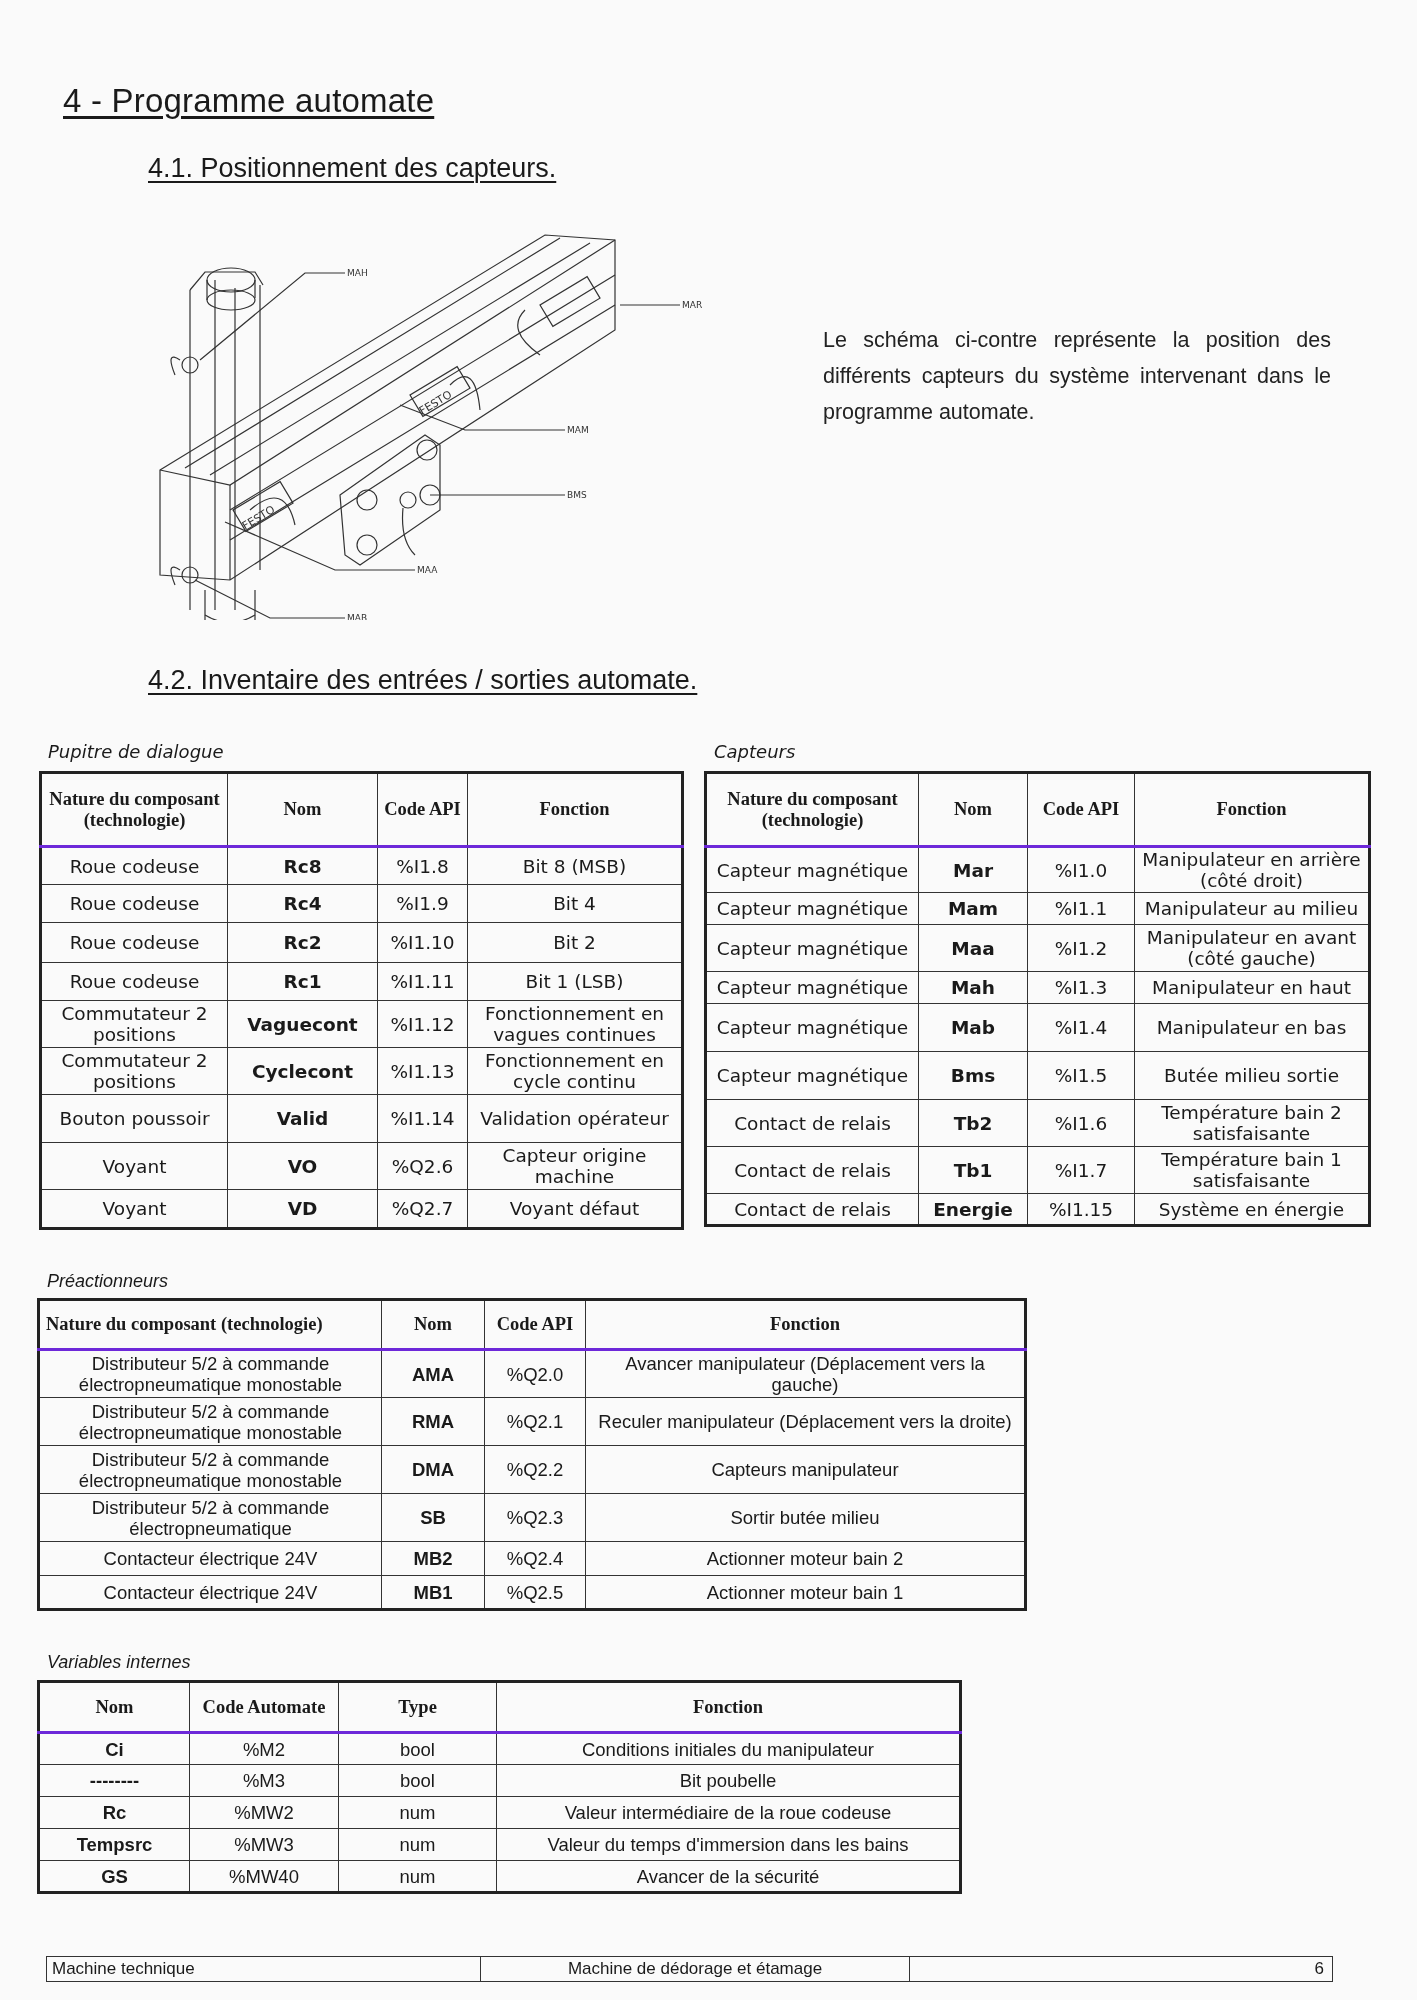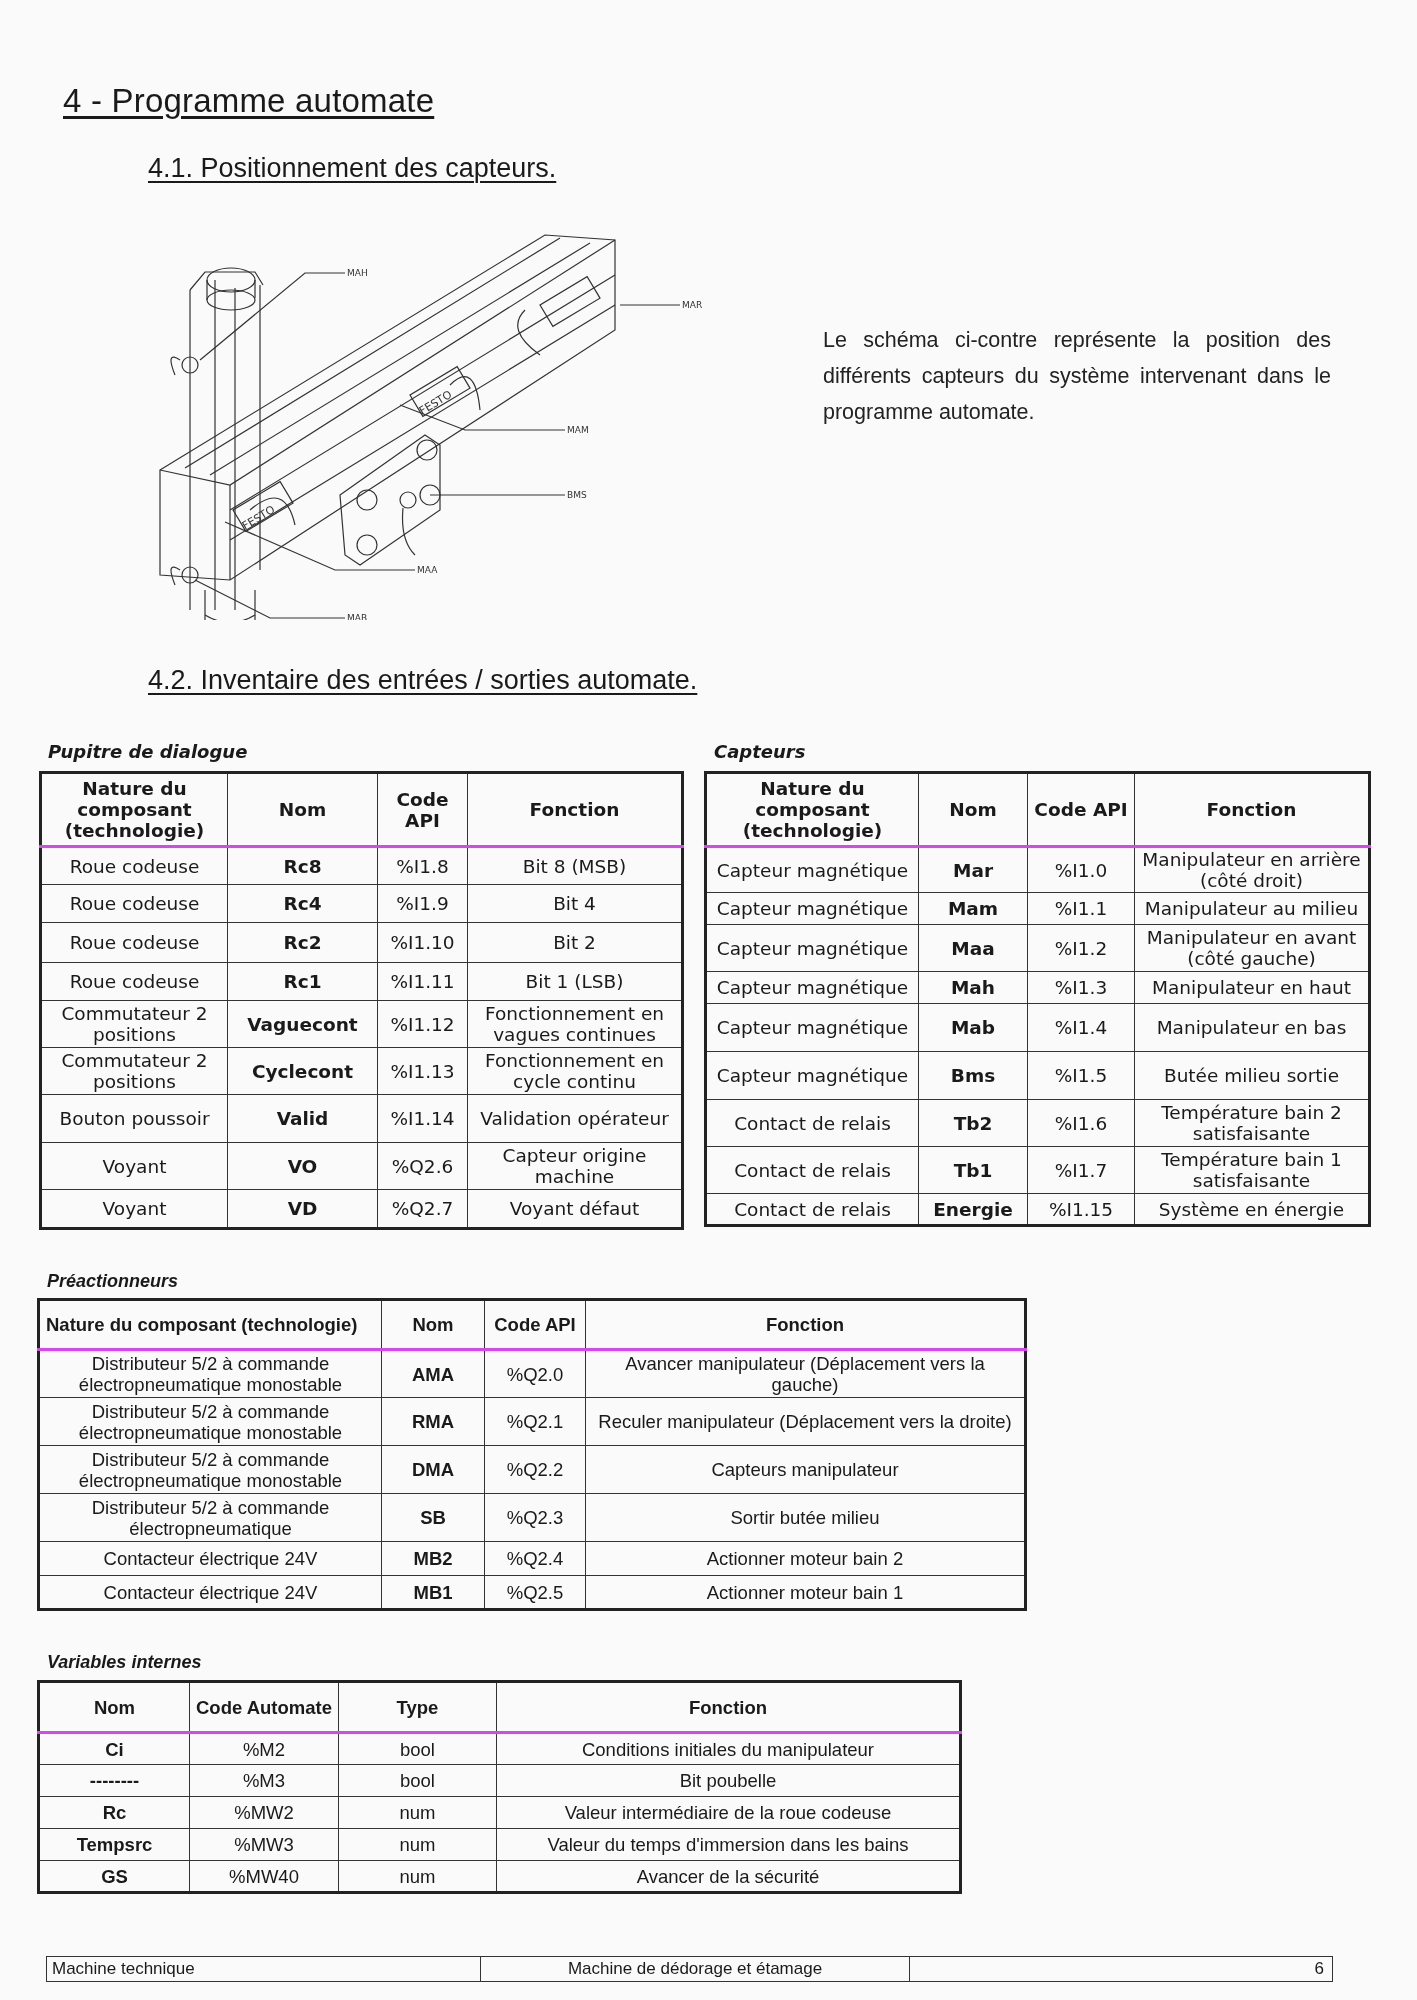--- a/index.html
+++ b/index.html
@@ -2,25 +2,25 @@
 <html><head>
 <meta charset="utf-8">
 <style>
   html, body { margin:0; padding:0; }
   body { width:1417px; height:2000px; background:#fafafa; position:relative; overflow:hidden; color:#1a1a1a; font-family:"DejaVu Sans", sans-serif; }
   .h1 { position:absolute; left:63px; top:82px; font-family:"Liberation Sans", sans-serif; font-size:33px; text-decoration:underline; text-decoration-thickness:3px; text-underline-offset:4px; letter-spacing:0.2px; }
   .h2 { position:absolute; left:148px; top:153px; font-family:"Liberation Sans", sans-serif; font-size:27px; text-decoration:underline; text-decoration-thickness:2px; text-underline-offset:4px; }
   .h2b { top:665px; }
   .diagram { position:absolute; left:145px; top:210px; width:575px; height:410px; }
   .intro { position:absolute; left:823px; top:322px; width:508px; font-family:"Liberation Sans", sans-serif; font-size:21.5px; line-height:36px; text-align:justify; color:#222; }
-  .caption { position:absolute; font-size:18px; font-weight:bold; font-style:italic; }
+  .caption { position:absolute; font-size:18px; font-weight:normal; font-style:italic; }
   table.t { position:absolute; border-collapse:collapse; border:3px solid #222; font-size:18.5px; }
   table.t th, table.t td { border:1.5px solid #333; padding:0 6px; line-height:21px; }
   table.t th { font-weight:bold; text-align:center; font-size:18.5px; }
-  table.t thead tr { border-bottom:3px solid #d946ef; }
+  table.t thead tr { border-bottom:3px solid #6d28d9;font-family:Liberation Serif, serif; }
   td.c { text-align:center; }
   td.b { font-weight:bold; text-align:center; }
   td.l { text-align:center; }
   .footer { position:absolute; left:46px; top:1956px; width:1285px; height:24px; border:1.5px solid #333; display:flex; font-family:"Liberation Sans", sans-serif; font-size:17px; }
   .footer div { height:24px; line-height:24px; }
   .f1 { width:428px; padding-left:5px; border-right:1.5px solid #333; }
   .f2 { width:428px; text-align:center; border-right:1.5px solid #333; }
   .f3 { flex:1; text-align:right; padding-right:8px; }
   .narrow { font-family:"Liberation Sans", sans-serif; }
 </style>

